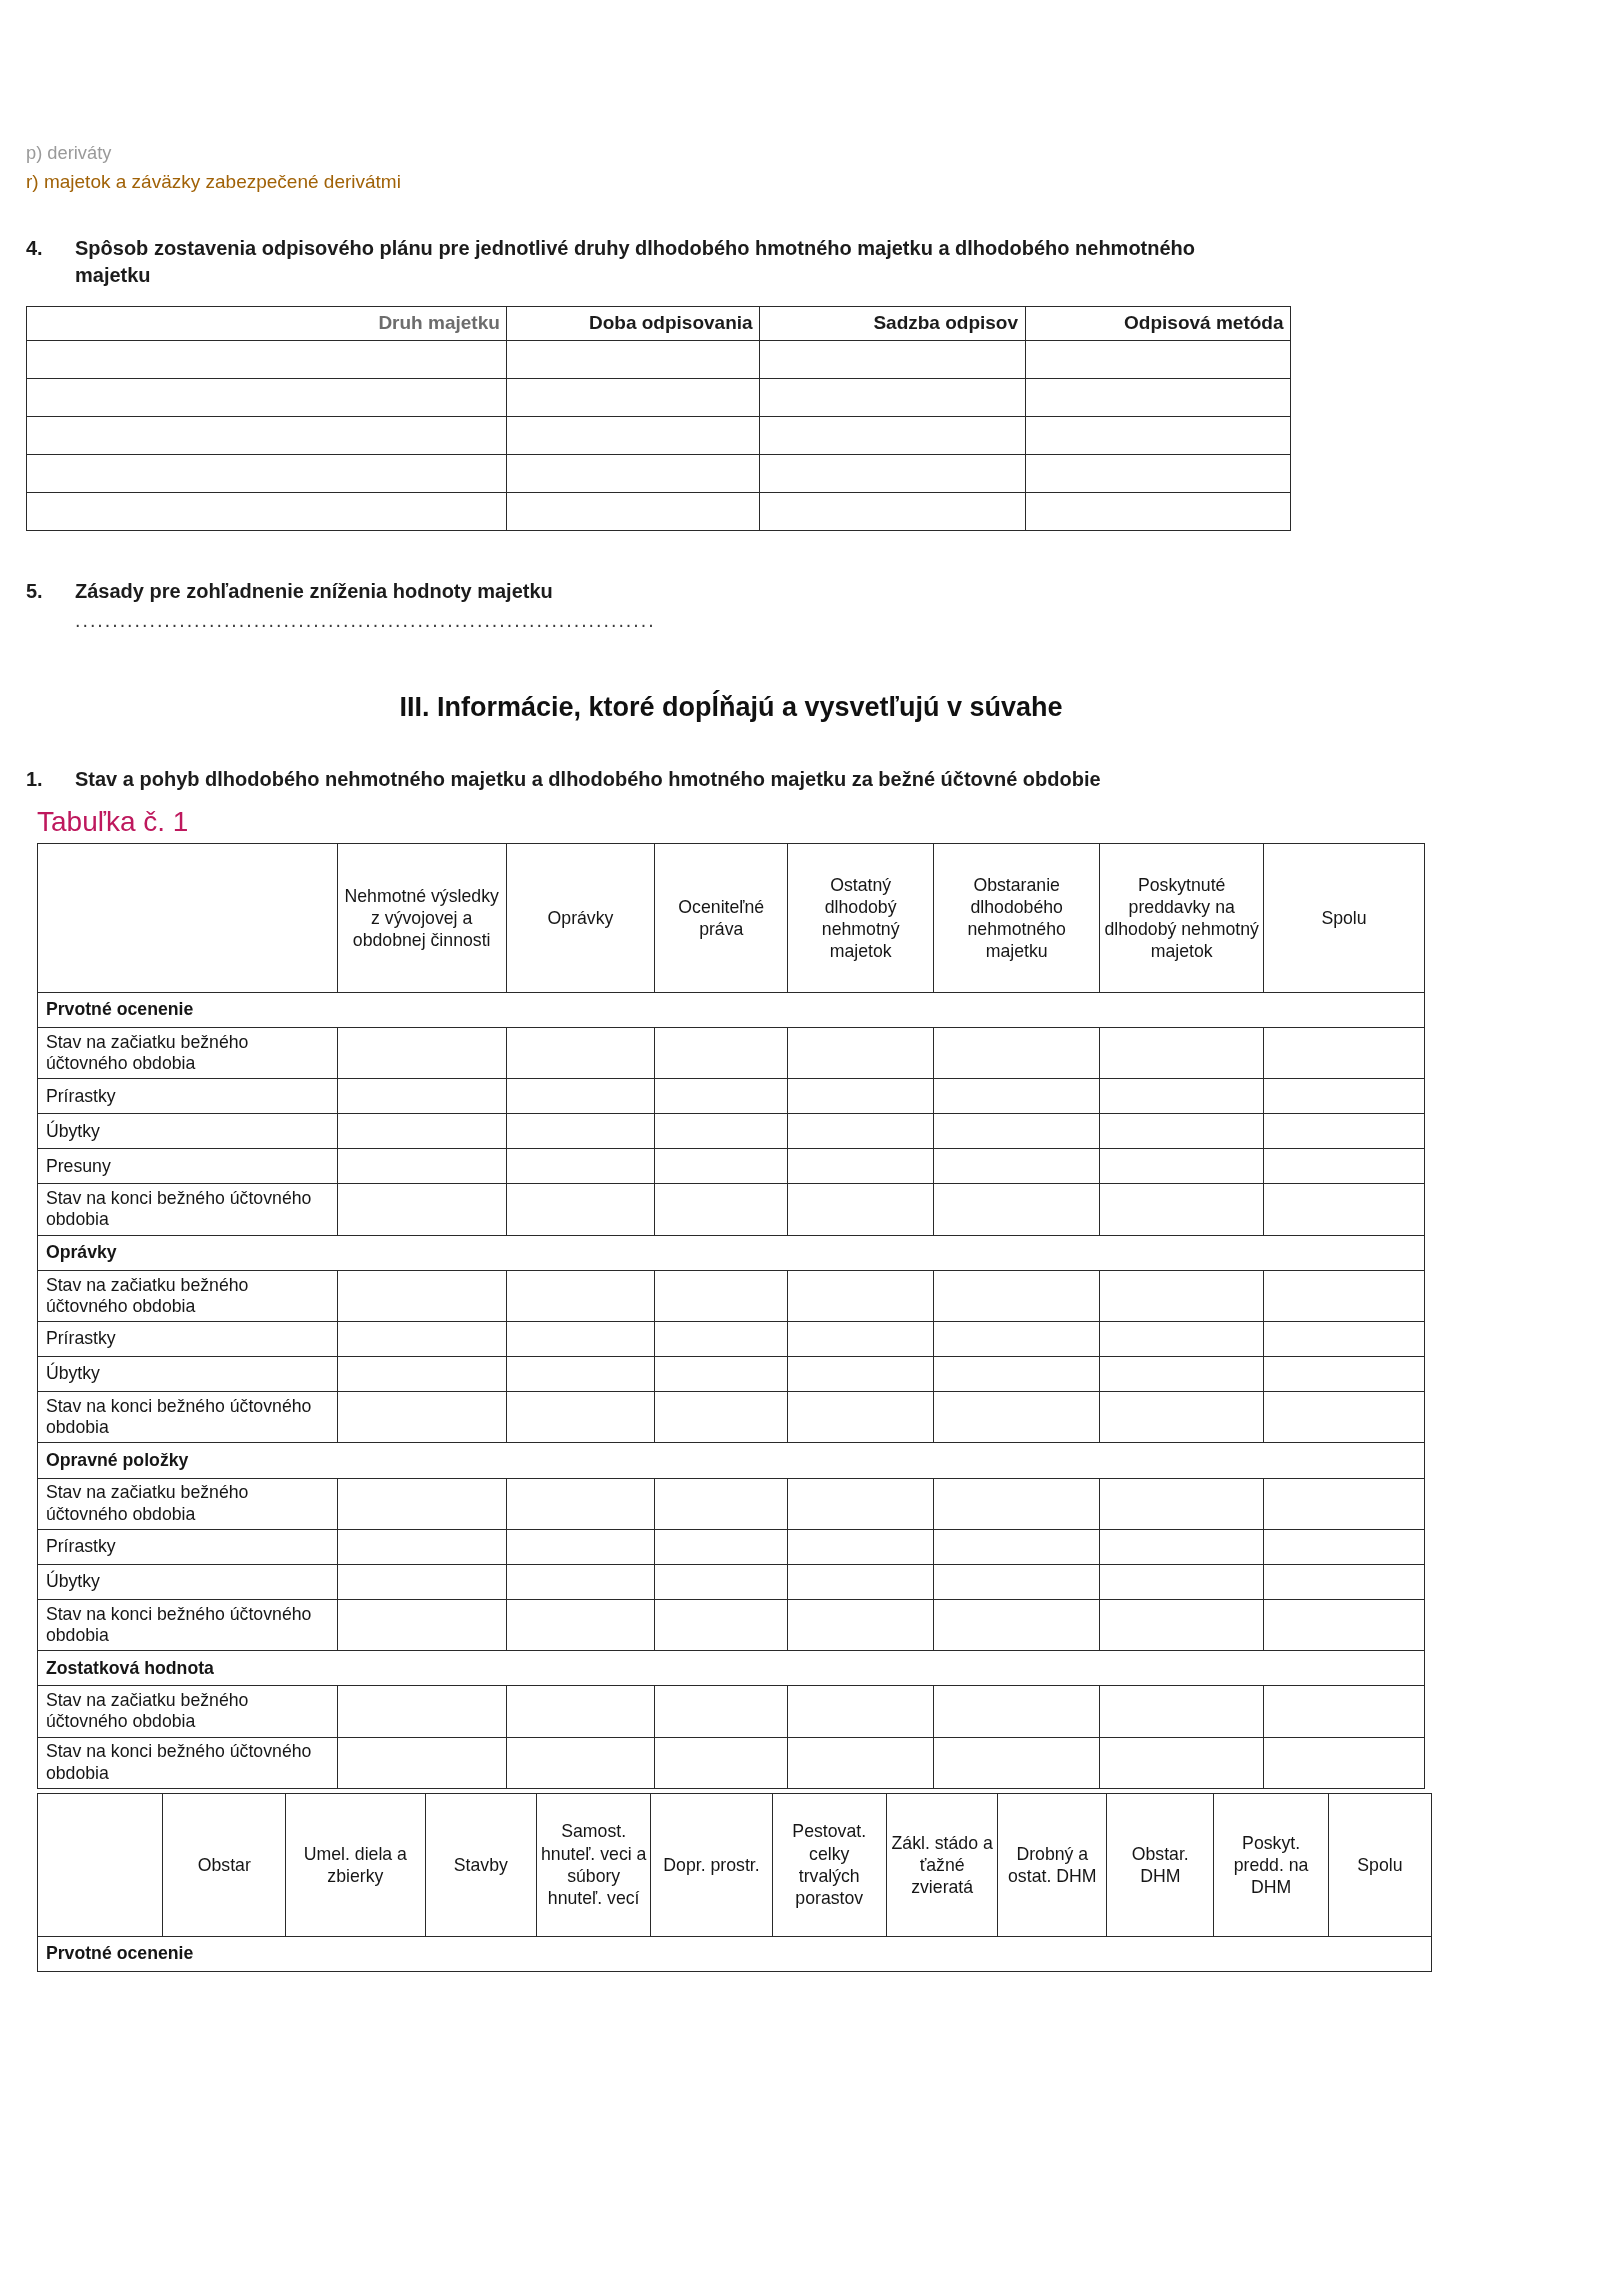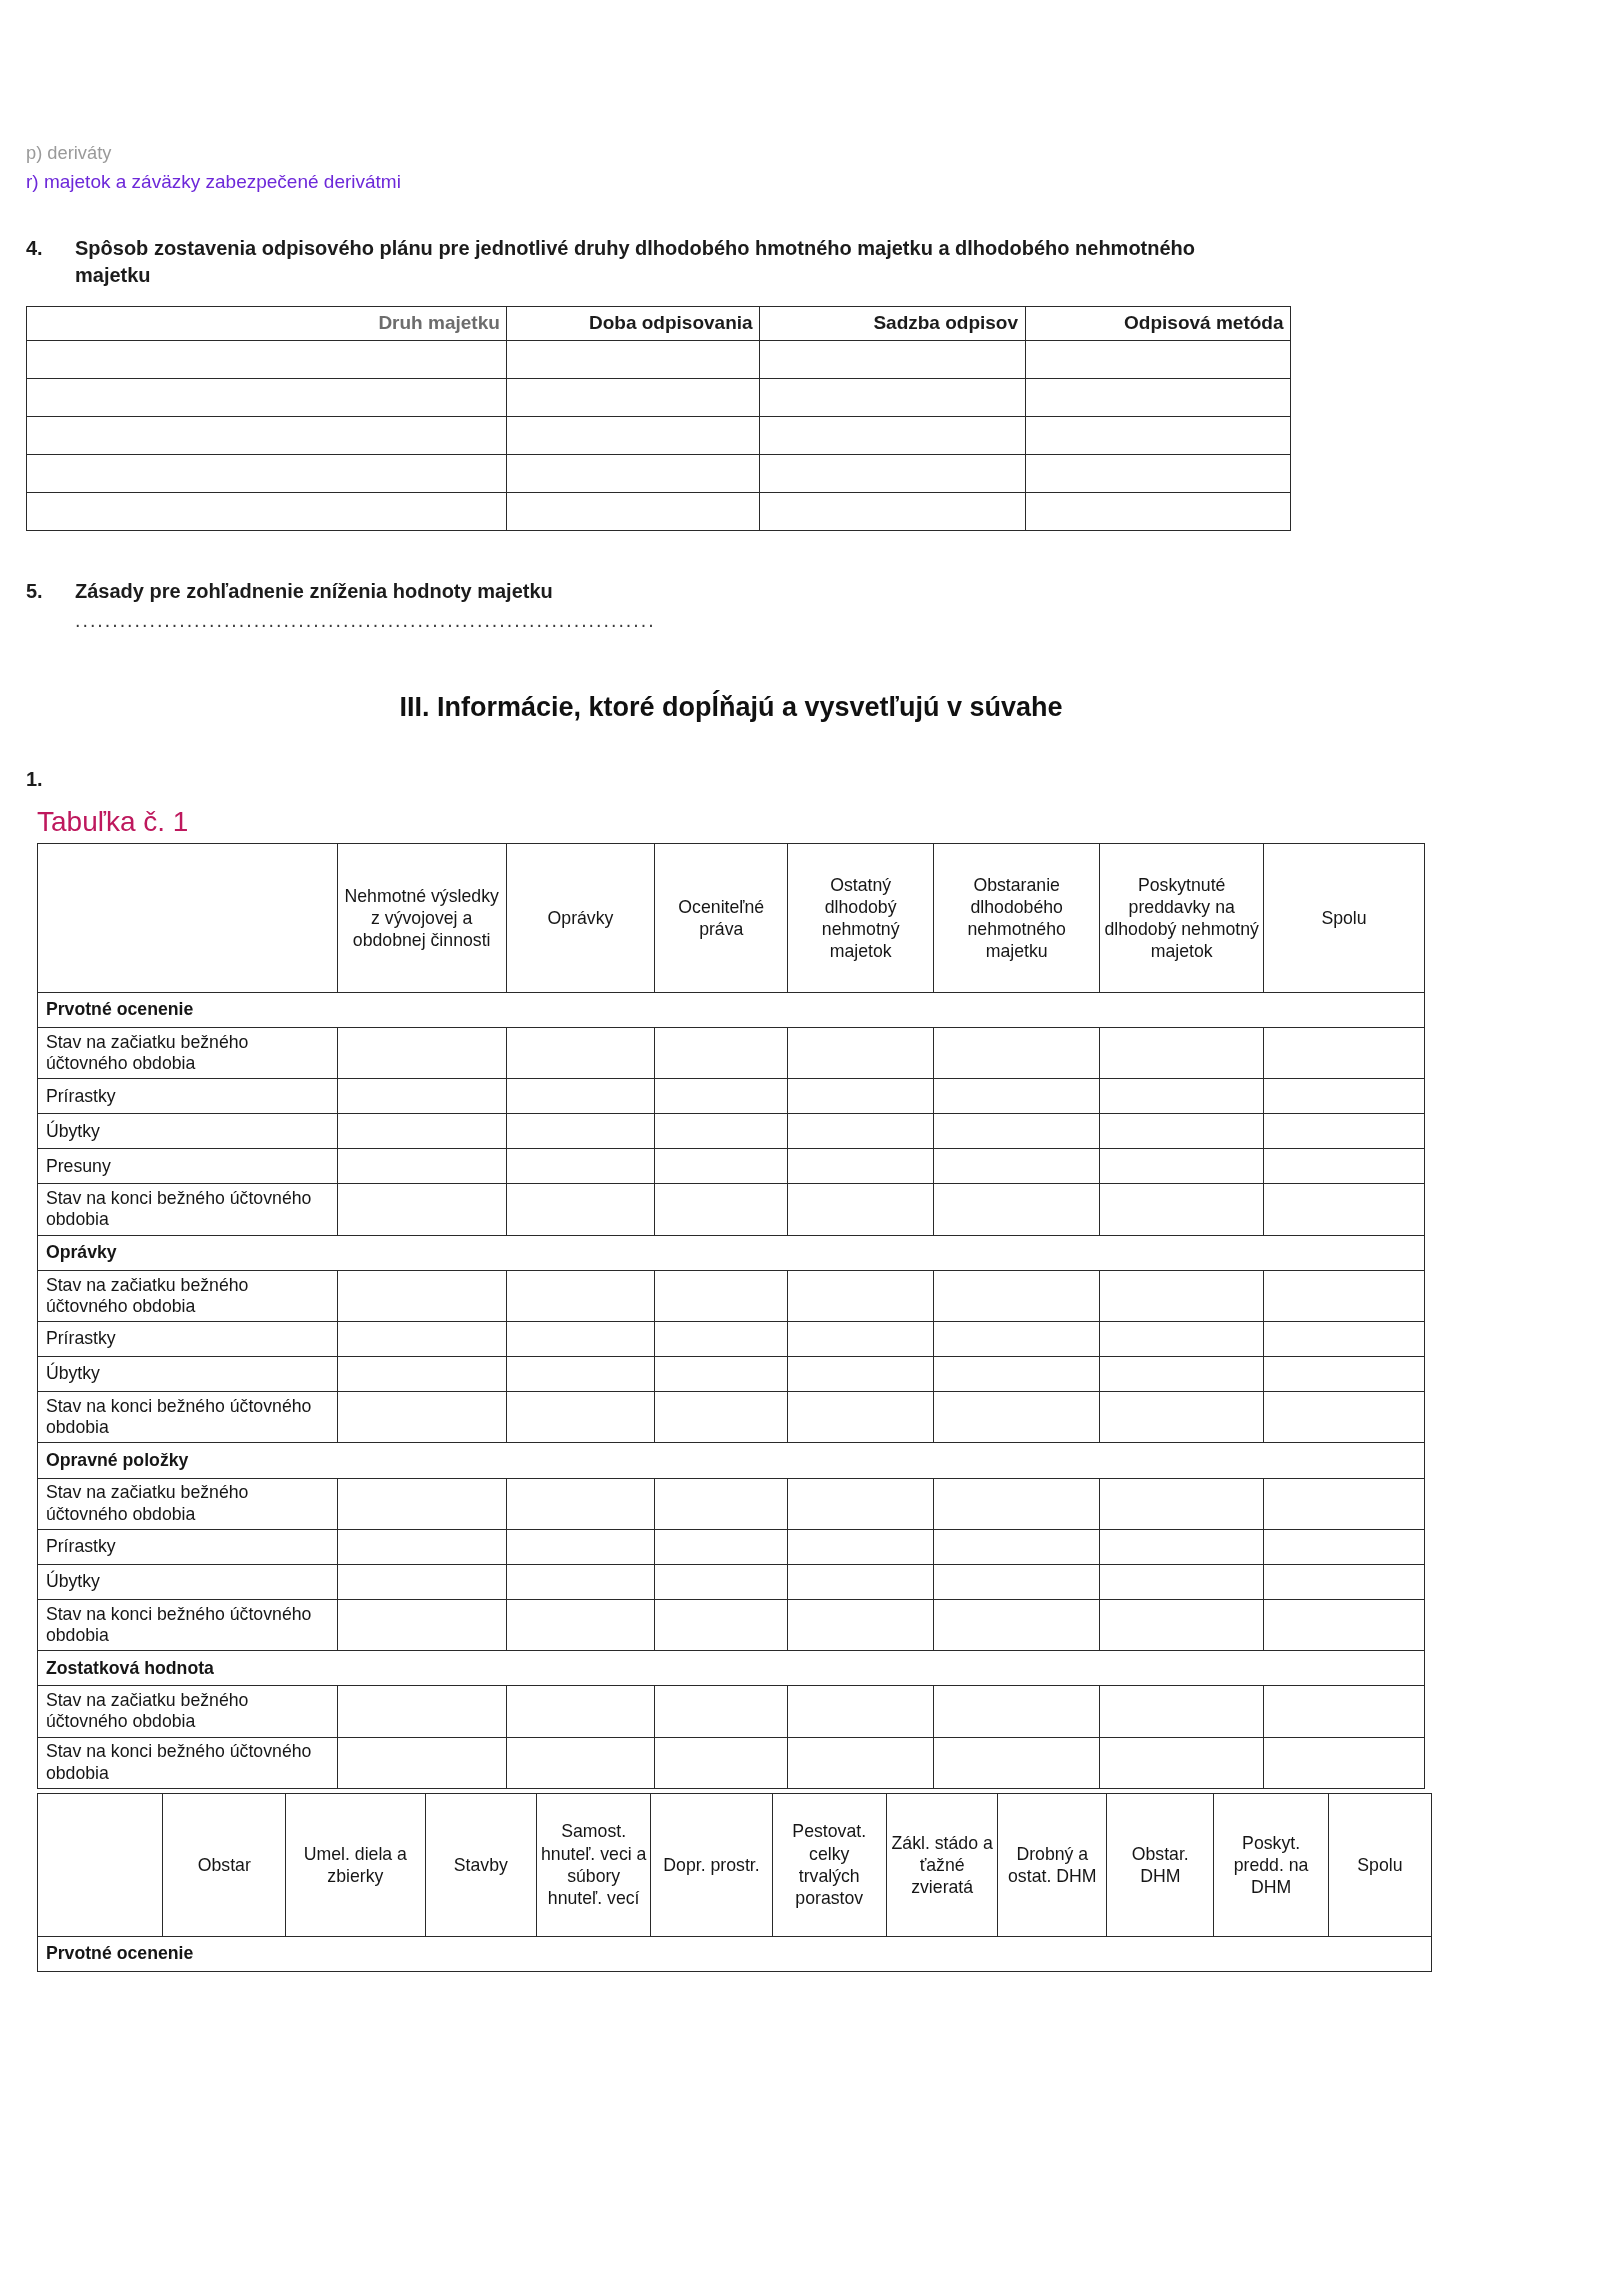--- a/index.html
+++ b/index.html
@@ -7,21 +7,21 @@
   body {
     width: 1623px; height: 2295px;
     background: #ffffff;
     font-family: "Liberation Sans", sans-serif;
     color: #1c1c1c;
   }
   .page { position: relative; width: 1527px; height: 2295px; overflow: hidden; background: #fff; }
 
   .faint-block { padding-top: 139px; margin-left: 26px; line-height: 1.55; }
   .faint1 { color: #9a9a9a; font-size: 18.3px; }
-  .faint2 { color: #6d28d9; font-size: 19px; }
+  .faint2 { color: #a16207; font-size: 19px; }
 
   .num-item { display: flex; margin-left: 26px; font-weight: bold; font-size: 20px; line-height: 1.35; }
   .num-item .num { width: 49px; flex: 0 0 49px; }
   .num-item .txt { display: block; }
   .item4 { margin-top: 38px; }
   .item4 .txt { max-width: 1172px; }
   .item5 { margin-top: 47px; }
   .item1 { margin-top: 43px; }
 
   .dots { margin: 3.9px 0 0 75px; color: #3a3a3a; font-size: 19.6px; letter-spacing: 2px; }
@@ -119,20 +119,21 @@
   <div class="num-item item5">
     <span class="num">5.</span>
     <span class="txt">Zásady pre zohľadnenie zníženia hodnoty majetku</span>
   </div>
   <div class="dots">..............................................................................</div>
 
   <h2 class="sec3">III. Informácie, ktoré dopĺňajú a vysvetľujú v súvahe</h2>
 
   <div class="num-item item1">
     <span class="num">1.</span>
+    <span class="txt">Stav a pohyb dlhodobého nehmotného majetku a dlhodobého hmotného majetku za bežné účtovné obdobie</span>
   </div>
 
   <div class="caption">Tabuľka č. 1</div>
   <table class="grid t1">
       <colgroup>
         <col style="width: 21.6%;">
         <col style="width: 12.2%;">
         <col style="width: 10.7%;">
         <col style="width: 9.6%;">
         <col style="width: 10.5%;">

